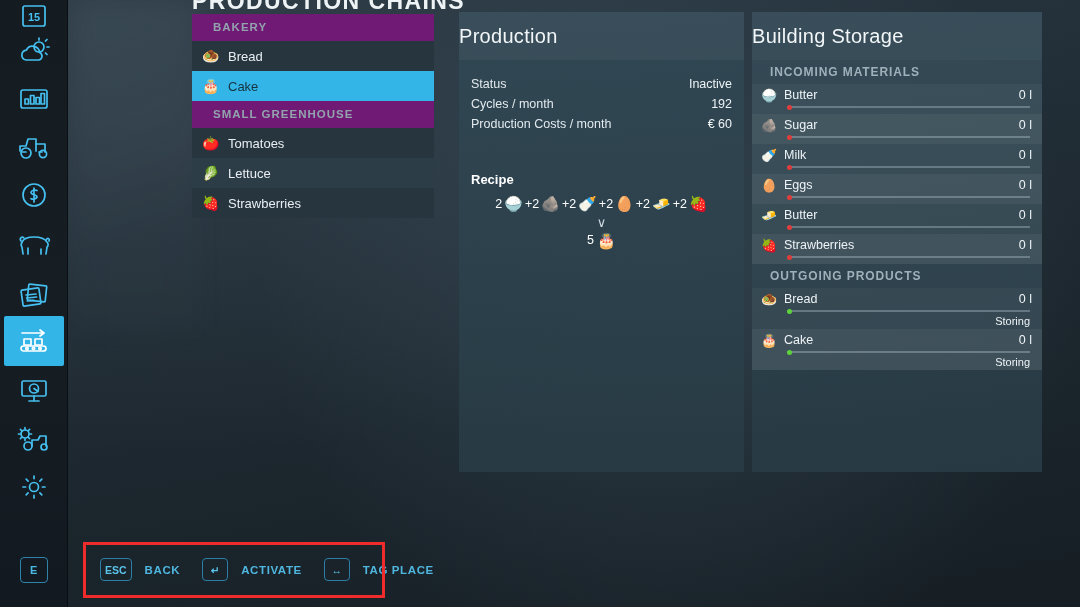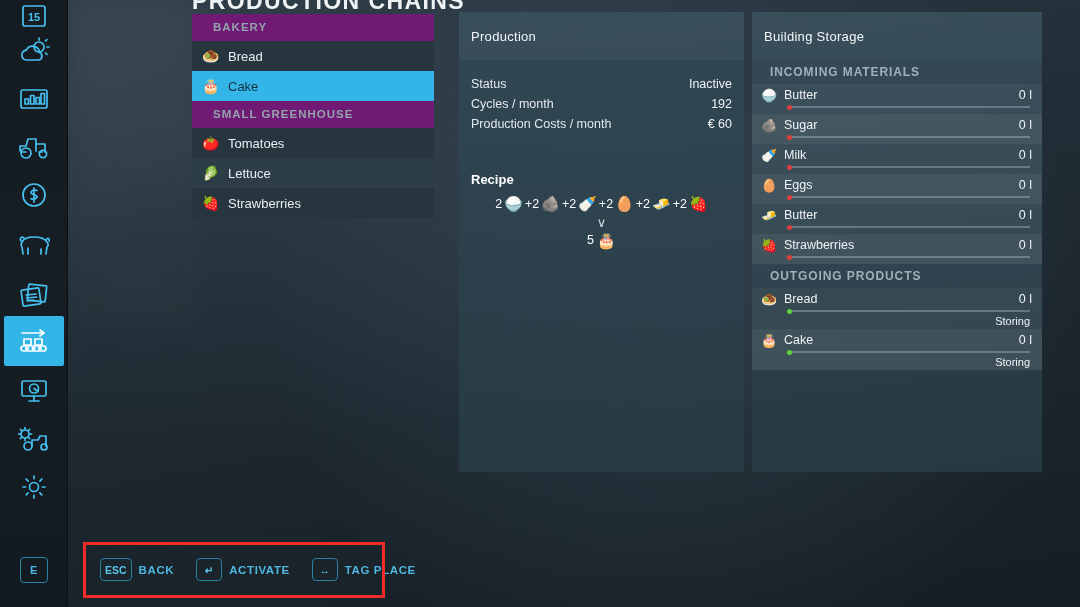--- a/index.html
+++ b/index.html
@@ -73,23 +73,23 @@
   .chain-row.even { background: #2d3d47; }
   .chain-row.sel  { background: #34b5e8; color: #16323f; }
   .chain-row .em { font-size: 14px; width: 22px; text-align: center; margin-right: 6px; }
 
   
   .panel {
     position: absolute;
     background: linear-gradient(180deg, rgba(49,72,84,0.93) 0%, rgba(44,65,76,0.93) 55%, rgba(40,59,69,0.93) 100%);
   }
   .panel-head {
-    height: 48px; display: flex; align-items: center; padding-left: 12px;
+    height: 48px; display: flex; align-items: center; padding-left: 0;
     background: rgba(255,255,255,0.045);
-    color: #f2f6f8; font-size: 13px; letter-spacing: .3px;
+    color: #f2f6f8; font-size: 20px; letter-spacing: .3px;
   }
 
   
   #production { left: 459px; top: 12px; width: 285px; height: 460px; }
   #prod-body { padding: 14px 12px 0 12px; }
   .kv { display: flex; justify-content: space-between;
         font-size: 12.5px; color: #e3eaee; line-height: 20px; }
   .kv .v { color: #eef3f6; }
   #recipe-label { margin-top: 38px; font-size: 13px; font-weight: bold; color: #ffffff; }
   #recipe-in {
@@ -131,21 +131,21 @@
   .st-dot.green { background: #5ed23a; }
   .st-status {
     text-align: right; color: #eef3f6; font-size: 11px; margin-top: 3px; padding-right: 2px;
   }
 
   
   #helpbar {
     position: absolute; left: 88px; top: 546px; height: 47px;
     display: flex; align-items: center; gap: 22px; padding-left: 12px;
   }
-  .help-item { display: flex; align-items: center; gap: 7px; }
+  .help-item { display: flex; align-items: center; gap: 13px; }
   .keycap {
     min-width: 26px; height: 23px; padding: 0 4px;
     border: 1.5px solid #2b7ea5; border-radius: 4px;
     color: #5ac3ea; font-size: 10.5px; font-weight: bold;
     display: flex; align-items: center; justify-content: center;
   }
   .help-label {
     color: #4fb6e0; font-size: 11.5px; font-weight: bold; letter-spacing: .6px;
   }
   #help-highlight {

